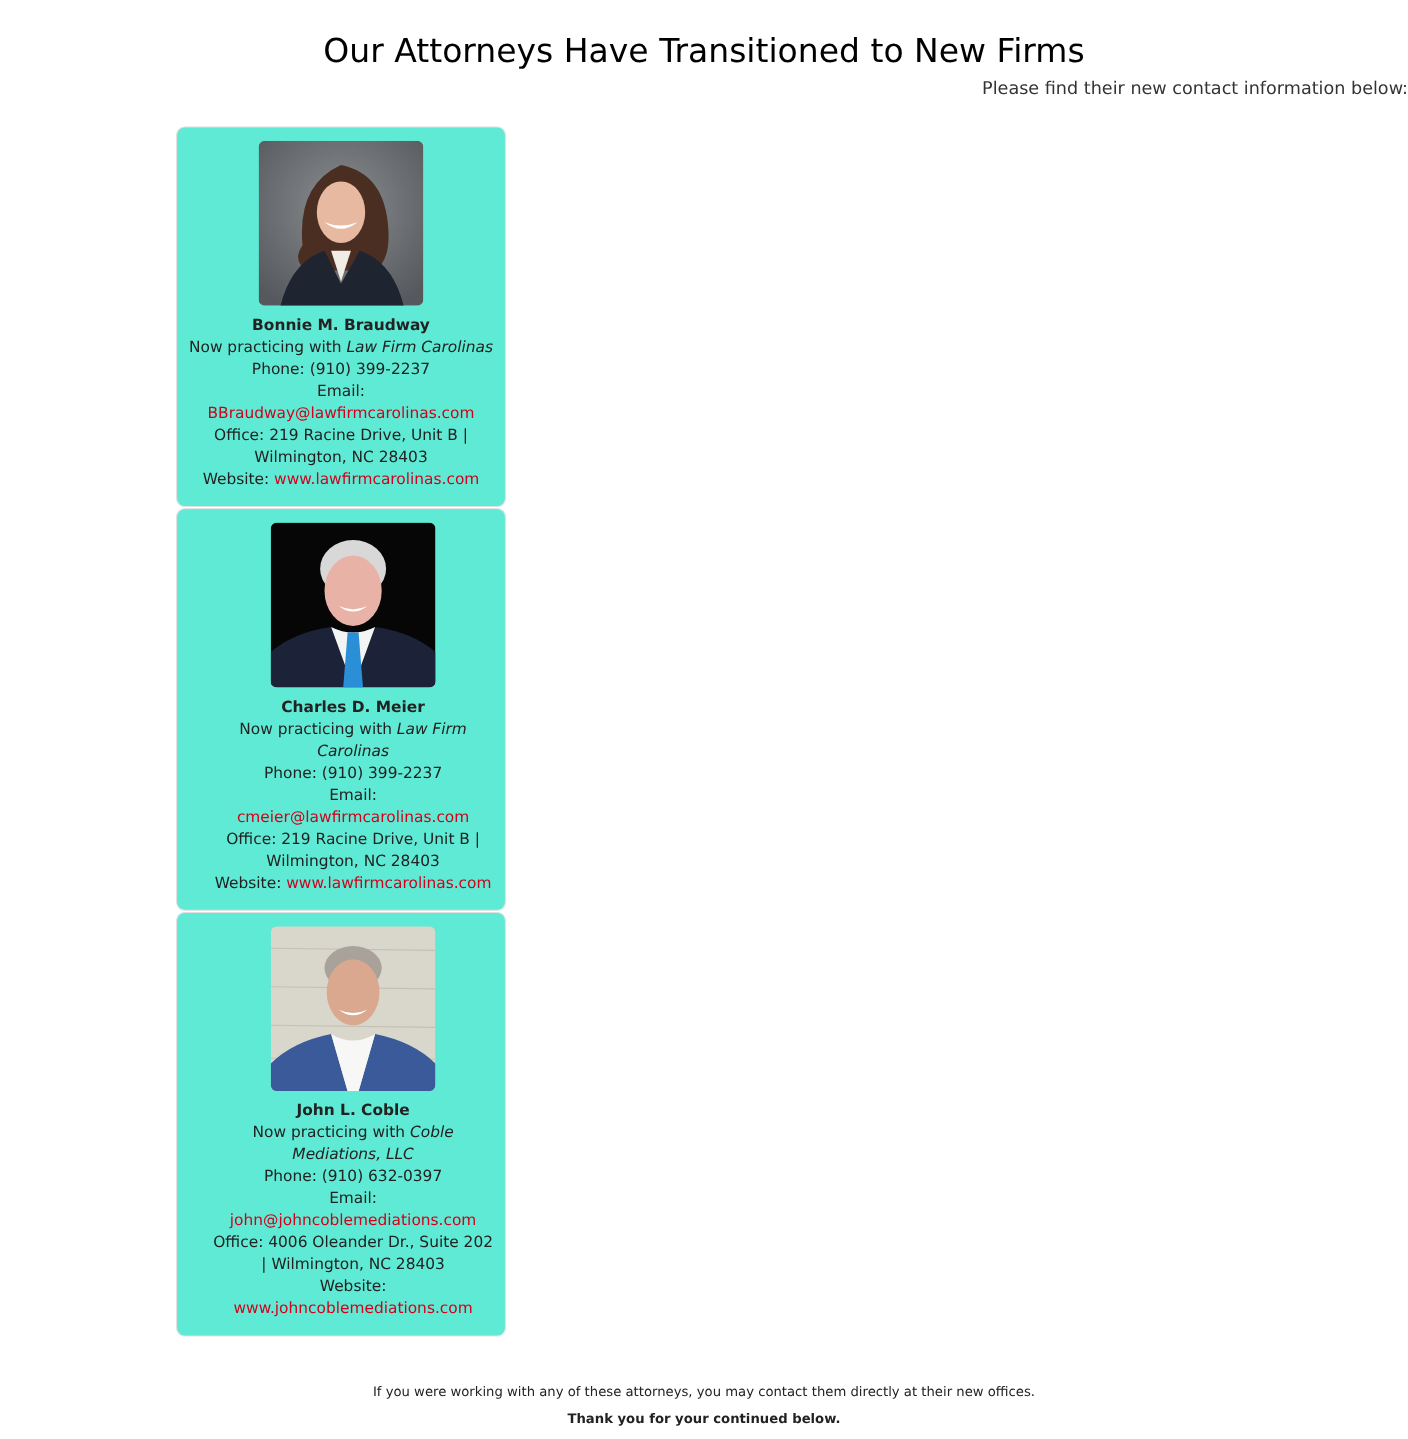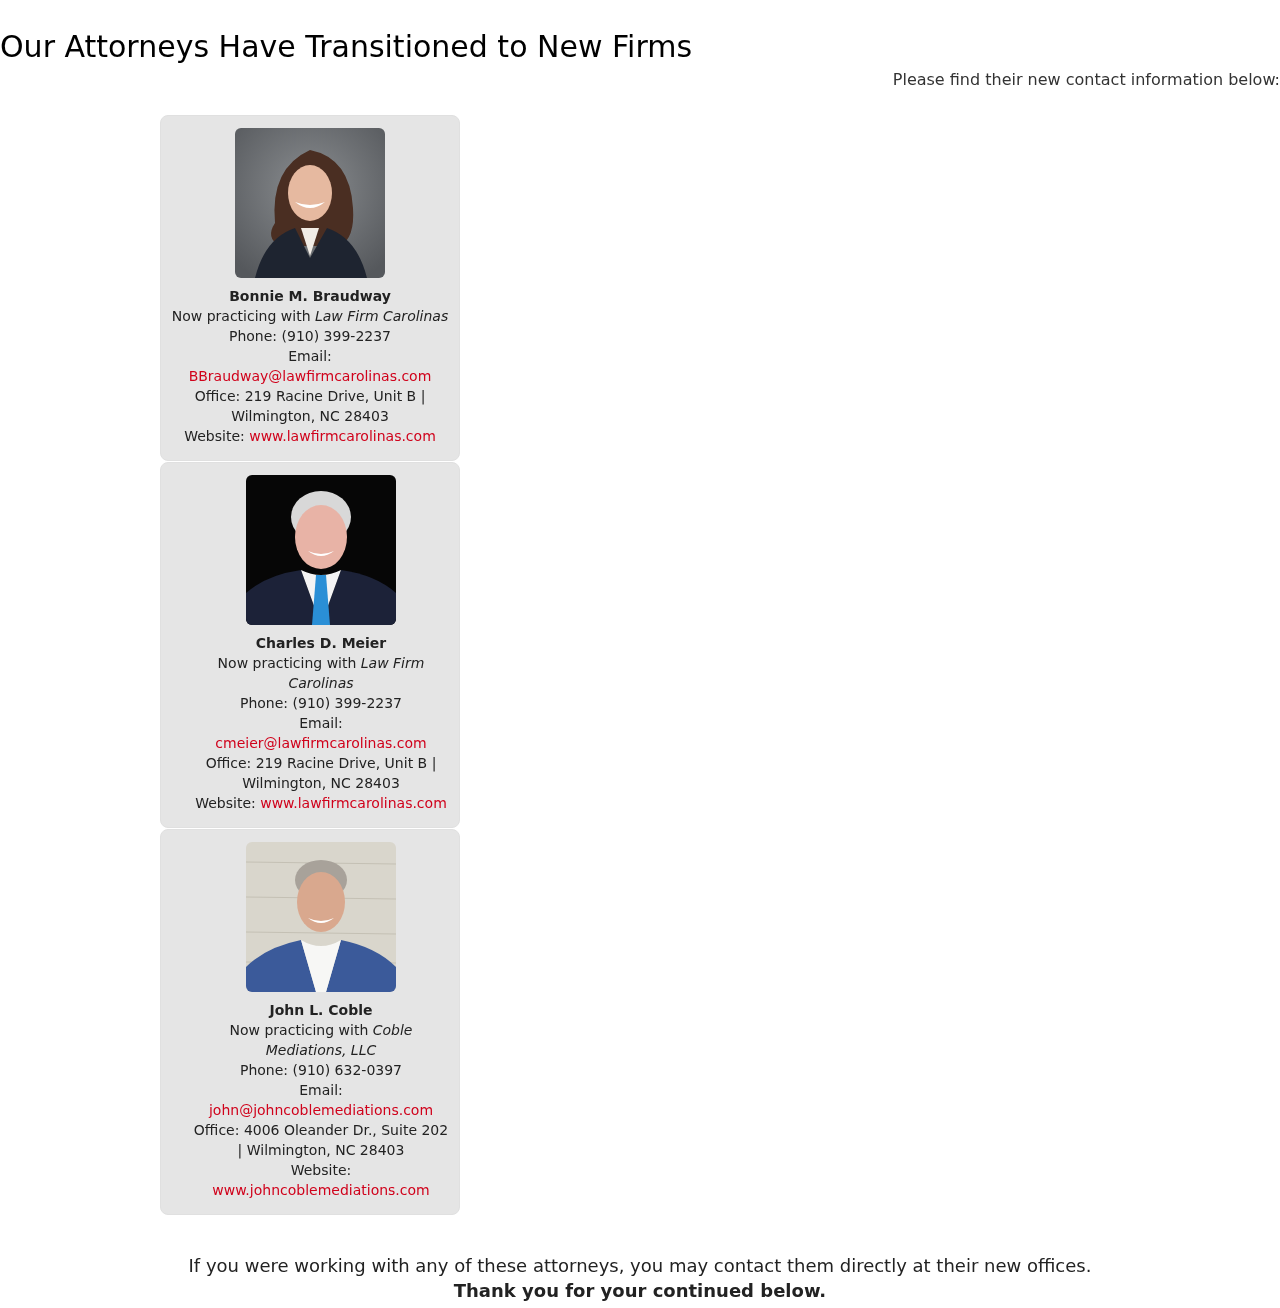--- a/index.html
+++ b/index.html
@@ -12,20 +12,21 @@
       font-family: "DejaVu Sans", sans-serif;
       color: #222222;
     }
     .page {
       width: 1280px;
       position: relative;
       padding-top: 28px;
       padding-bottom: 20px;
     }
     .page-title {
+      text-align: center;
       font-size: 30px;
       font-weight: normal;
       color: #000000;
       margin: 0;
       line-height: 38px;
     }
     .page-subtitle {
       text-align: right;
       font-size: 16px;
       color: #333333;
@@ -40,39 +41,39 @@
     .card {
       box-sizing: border-box;
       width: 300px;
       border: 1px solid #e0e0e0;
       border-radius: 8px;
       padding: 12px 10px 14px 10px;
       text-align: center;
       font-size: 14px;
       line-height: 20px;
       color: #222222;
-      background: #e5e5e5;
+      background: #5eead4;
     }
     .card + .card { margin-top: 1px; padding-left: 32px; }
     .photo {
       width: 150px;
       height: 150px;
       border-radius: 6px;
       margin: 0 auto 8px auto;
       overflow: hidden;
       display: block;
     }
     .photo svg { display: block; width: 150px; height: 150px; }
     .name { font-weight: bold; }
     .firm { font-style: italic; }
     .link { color: #d0021b; text-decoration: none; }
     .footer {
       text-align: center;
       margin-top: 38px;
-      font-size: 18px;
+      font-size: 12px;
       line-height: 25px;
       color: #222222;
     }
     .footer .thanks { font-weight: bold; }
   </style>
 </head>
 <body>
 
 <div class="page">
   <h1 class="page-title">Our Attorneys Have Transitioned to New Firms</h1>

